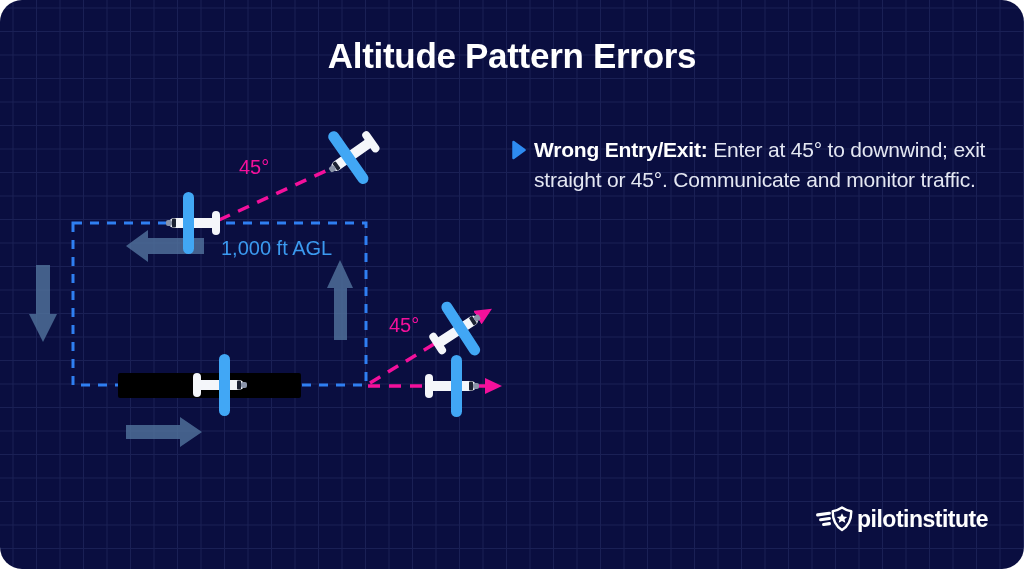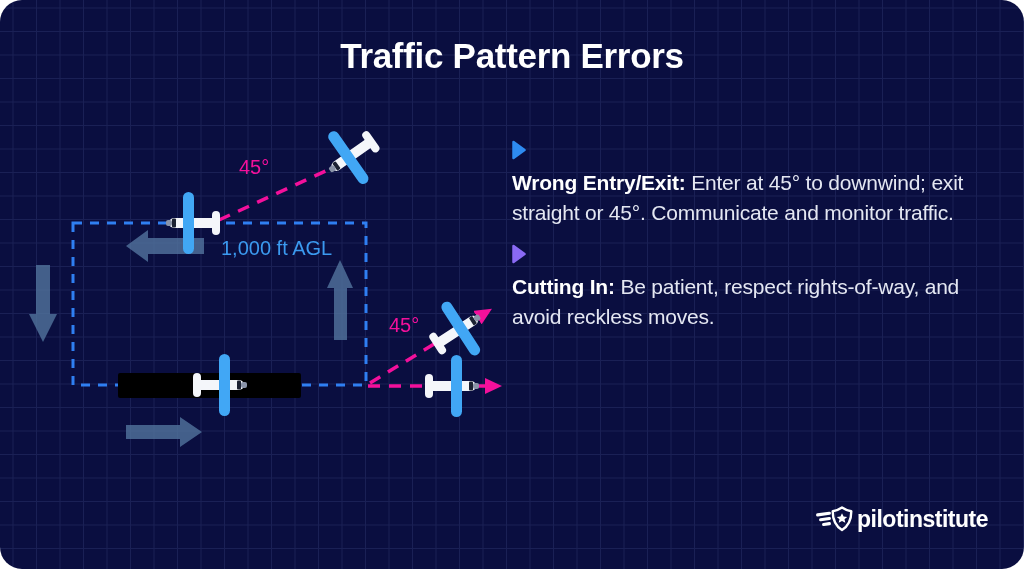--- a/index.html
+++ b/index.html
@@ -18,21 +18,21 @@
     color:var(--title-text,#fff);font-size:35px;font-weight:700;letter-spacing:-0.3px;
   }
   .diagram-svg{position:absolute;left:0;top:0;width:1024px;height:569px;}
   .diag-label{position:absolute;font-size:20px;font-weight:500;}
   .label-pink{color:var(--pink,#f3109b);}
   .label-blue{color:var(--altitude-text-blue,#3b9af0);}
   .entry-angle{left:239px;top:156px;}
   .exit-angle{left:389px;top:314px;}
   .altitude{left:221px;top:237px;}
   .error-list{position:absolute;left:512px;top:135px;width:492px;}
-  .error-item{display:flex;gap:8px;margin-bottom:11px;flex-direction:column;}
+  .error-item{display:flex;gap:8px;margin-bottom:11px;}
   .bullet{flex:none;margin-top:5px;}
   .error-text{
     margin:0;font-size:21px;line-height:30px;color:var(--body-text,#e4e7f2);
     letter-spacing:-0.2px;
   }
   .error-text b{color:var(--lead-text,#fff);font-weight:700;}
   .logo{position:absolute;right:36px;top:505px;display:flex;align-items:center;gap:2px;}
   .logo-text{color:var(--logo-text,#fff);font-size:23px;font-weight:700;letter-spacing:-0.5px;}
 </style>
 </head>
@@ -76,38 +76,32 @@
     <use href="#plane" xlink:href="#plane" transform="translate(220 385)"></use>
     <use href="#plane" xlink:href="#plane" transform="translate(352 155) rotate(145)"></use>
     <use href="#plane" xlink:href="#plane" transform="translate(457 331) rotate(-33)"></use>
     <use href="#plane" xlink:href="#plane" transform="translate(452 386)"></use>
   </svg>
 
   <span class="diag-label label-pink entry-angle">45°</span>
   <span class="diag-label label-pink exit-angle">45°</span>
   <span class="diag-label label-blue altitude">1,000 ft AGL</span>
 
-  <div class="title">Traffic Pattern Errors</div>
+  <div class="title">Altitude Pattern Errors</div>
 
   <div class="error-list">
 
     <div class="error-item">
       <svg class="bullet" width="14" height="20" viewBox="0 0 14 20">
         <path d="M1.5 2 L12.5 10 L1.5 18 Z" stroke-width="2.5" stroke-linejoin="round" stroke="#2e8bf0" style="fill: rgb(46, 139, 240);"></path>
       </svg>
       <p class="error-text"><b>Wrong Entry/Exit:</b> <span>Enter at 45° to downwind; exit straight or 45°. Communicate and monitor traffic.</span></p>
     </div>
 
 
-    <div class="error-item">
-      <svg class="bullet" width="14" height="20" viewBox="0 0 14 20">
-        <path d="M1.5 2 L12.5 10 L1.5 18 Z" stroke-width="2.5" stroke-linejoin="round" stroke="#8a6af5" style="fill: rgb(138, 106, 245);"></path>
-      </svg>
-      <p class="error-text"><b>Cutting In:</b> <span>Be patient, respect rights-of-way, and avoid reckless moves.</span></p>
-    </div>
 
 
   </div>
 
   <div class="logo">
     <svg width="40" height="29" viewBox="0 0 40 29">
       <g fill="#ffffff">
         <rect x="1" y="7.5" width="15" height="3.2" rx="1.6" transform="rotate(-8 8.5 9.1)"></rect>
         <rect x="4" y="12.5" width="12" height="3.2" rx="1.6" transform="rotate(-8 10 14.1)"></rect>
         <rect x="7" y="17.5" width="9" height="3.2" rx="1.6" transform="rotate(-8 11.5 19.1)"></rect>

